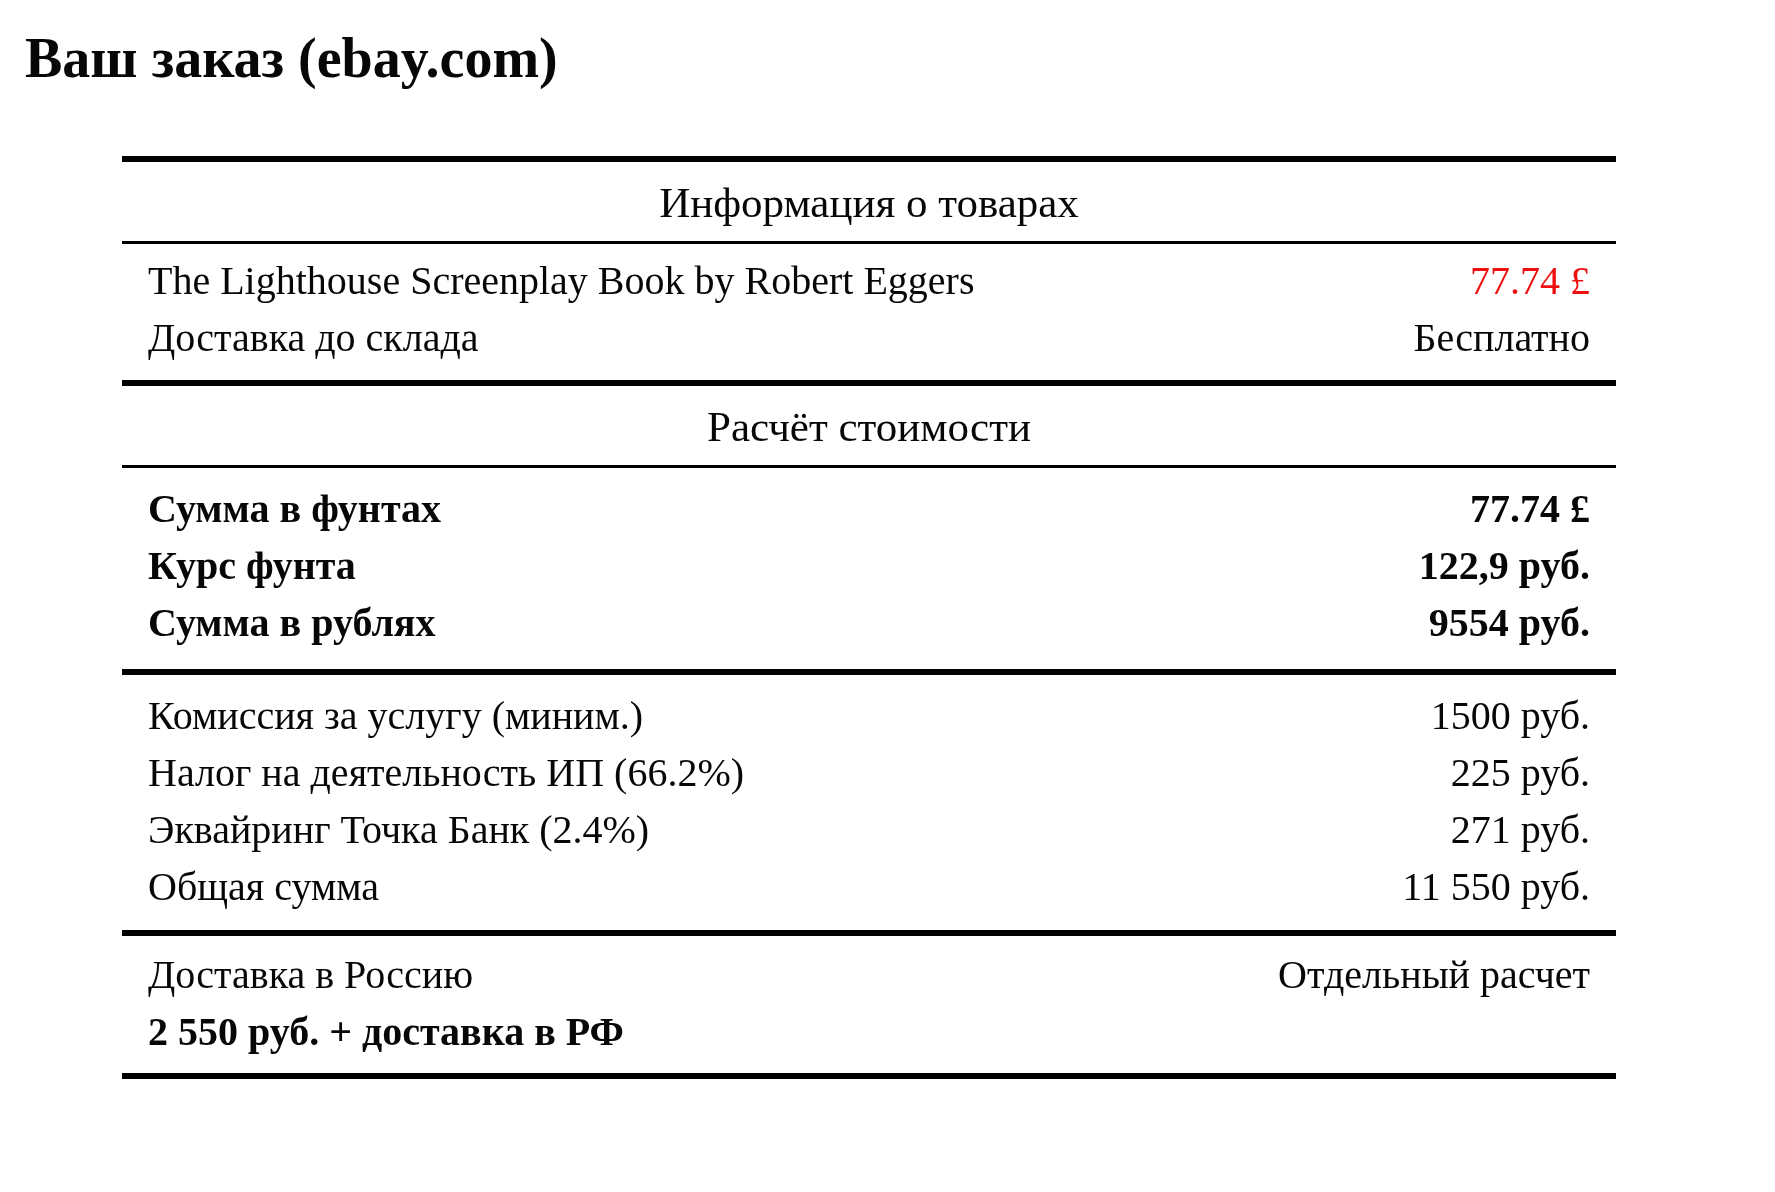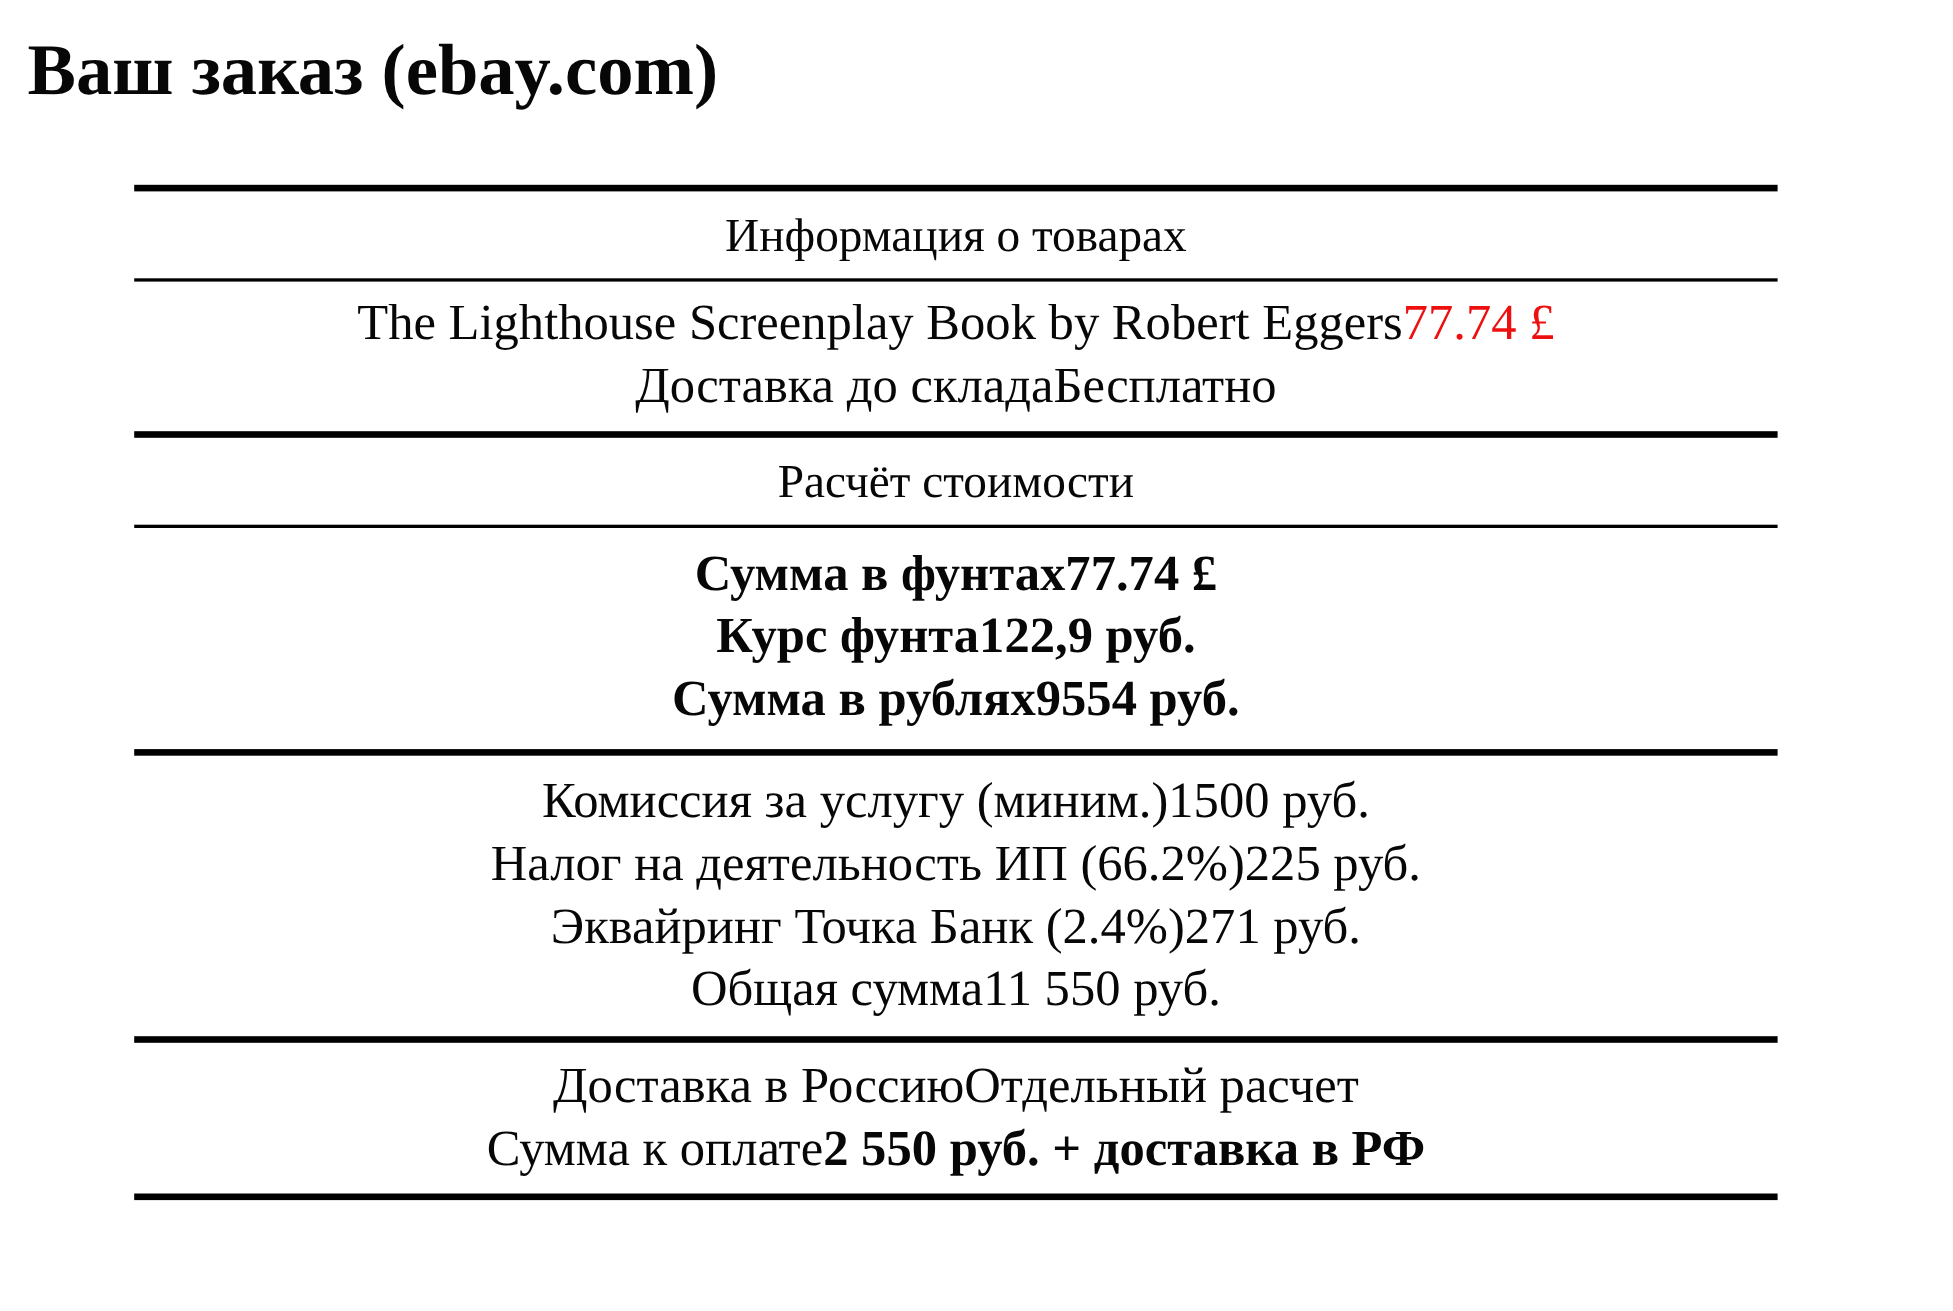--- a/index.html
+++ b/index.html
@@ -13,21 +13,21 @@
     color: #070707;
   }
   .page {
     position: relative;
     width: 1775px;
     height: 1192px;
     background: #ffffff;
   }
   .title {
     margin: 26px 0 0 25px;
-    font-size: 66px;
+    font-size: 56px;
     line-height: 1.15;
     font-weight: 700;
     letter-spacing: 0;
   }
   .order-table {
     margin: 66px 0 0 122px;
     width: 1494px;
   }
   .rule {
     width: 100%;
@@ -42,24 +42,24 @@
     font-size: 43px;
     line-height: 57px;
     padding: 12px 0 10px 0;
   }
   .section { padding: 8px 0 14px 0; }
   .section.calc-main  { padding: 12px 0 18px 0; font-weight: bold; }
   .section.calc-fees  { padding: 12px 0 15px 0; }
   .section.final      { padding: 10px 0 13px 0; }
   .row {
     display: flex;
-    justify-content: center;
+    justify-content: space-between;
     align-items: baseline;
     padding: 0 26px;
-    font-size: 46px;
+    font-size: 40px;
     line-height: 57px;
   }
   .row .label  { text-align: left;  white-space: nowrap; }
   .row .value  { text-align: right; white-space: nowrap; }
   .label.italic { }
   .value.red    { color: #ee0f0f; }
   .value.bold   { font-weight: 700; }
 </style>
 </head>
 <body>
@@ -130,21 +130,20 @@
     </div>
 
     <div class="rule thick"></div>
 
     <div class="section final">
       <div class="row">
         <span class="label">Доставка в Россию</span>
         <span class="value">Отдельный расчет</span>
       </div>
       <div class="row">
-        <span class="label">Сумма к оплате</span>
         <span class="value bold">2 550 руб. + доставка в РФ</span>
       </div>
     </div>
 
     <div class="rule thick"></div>
 
   </div>
 </div>
 
 </body></html>

